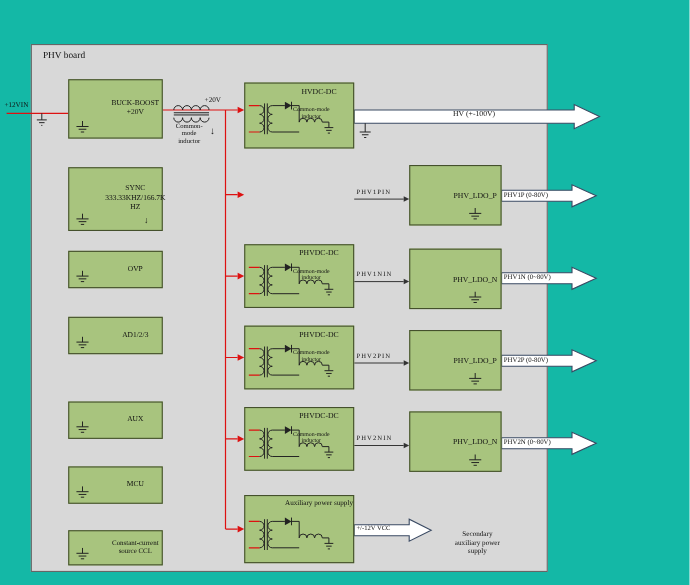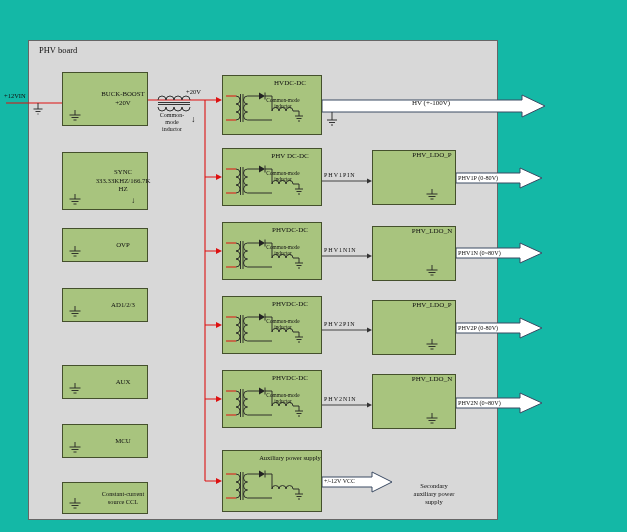--- a/index.html
+++ b/index.html
@@ -10,21 +10,21 @@
   .board-title{position:absolute;left:10px;top:4px;font-size:8.5px;z-index:4;}
   .overlay{position:absolute;left:0;top:0;z-index:2;pointer-events:none;}
   .block,.conv,.ldo{position:absolute;background:var(--block_fill);
          border:1px solid var(--block_border);box-sizing:border-box;z-index:3;padding-left:36px;}
   .block{display:flex;align-items:center;justify-content:center;}
   .blabel{font-size:6.8px;text-align:center;white-space:pre-line;line-height:1.3;}
   .ctitle{font-size:7px;text-align:center;margin-top:3px;}
   .cnote{position:absolute;left:30px;top:21px;width:60px;font-size:5.3px;line-height:1.15;
          text-align:center;white-space:pre-line;}
   .convicon{position:absolute;left:3px;top:15px;}
-  .ldo{display:flex;justify-content:center;font-size:7px;}
+  .ldo{display:flex;align-items:center;justify-content:center;font-size:7px;}
   .gnd-icon{position:absolute;left:5px;bottom:2px;}
   .ldo .gnd-icon{left:auto;right:16px;bottom:2px;}
   .downarrow{position:absolute;right:12px;bottom:4px;font-size:8px;}
   .lbl{position:absolute;z-index:4;white-space:pre-line;}
   .wire-lbl{font-size:6.5px;color:#111;}
   .cm-lbl{font-size:6px;text-align:center;width:46px;line-height:1.15;}
   .cm-arrow{font-size:9px;}
   .netlabel{font-size:6px;letter-spacing:1px;}
   .outlabel{font-size:7px;text-align:center;}
   .plabel{font-size:6.2px;}
@@ -144,37 +144,20 @@
       <path class="sym" d="M21.5,5 H33"></path>
       <polygon class="symf" points="33,1.5 33,8.5 39,5"></polygon>
       <path class="sym" d="M39,1.5 V8.5 M39,5 H46 V20"></path>
       <path class="sym" d="M46,20 a3.5,3.5 0 0 1 7,0 a3.5,3.5 0 0 1 7,0 a3.5,3.5 0 0 1 7,0"></path>
       <path class="sym" d="M67,20 H73 V25 M69,25 H77 M70.5,27.5 H75.5 M72,30 H74"></path>
       <path class="sym" d="M21.5,29 H46"></path>
     </svg>
     <div class="cnote">Common-mode
 inductor</div>
   </div>
-  <div class="conv" style="left:222px;top:148px;width:100px;height:58px">
-    <div class="ctitle">PHV DC-DC</div>
-    <svg class="convicon" width="92" height="36" viewBox="0 0 92 36">
-      <path class="wire" d="M0,5 H10 M0,29 H10"></path>
-      <path class="sym" d="M10,5 a4,4 0 0 1 0,8 a4,4 0 0 1 0,8 a4,4 0 0 1 0,8"></path>
-      <path class="sym" d="M14.5,3 V31 M17,3 V31"></path>
-      <path class="sym" d="M21.5,5 a4,4 0 0 0 0,8 a4,4 0 0 0 0,8 a4,4 0 0 0 0,8"></path>
-      <path class="sym" d="M21.5,5 H33"></path>
-      <polygon class="symf" points="33,1.5 33,8.5 39,5"></polygon>
-      <path class="sym" d="M39,1.5 V8.5 M39,5 H46 V20"></path>
-      <path class="sym" d="M46,20 a3.5,3.5 0 0 1 7,0 a3.5,3.5 0 0 1 7,0 a3.5,3.5 0 0 1 7,0"></path>
-      <path class="sym" d="M67,20 H73 V25 M69,25 H77 M70.5,27.5 H75.5 M72,30 H74"></path>
-      <path class="sym" d="M21.5,29 H46"></path>
-    </svg>
-    <div class="cnote">Common-mode
-inductor</div>
-  </div>
   <div class="conv" style="left:222px;top:222px;width:100px;height:58px">
     <div class="ctitle">PHVDC-DC</div>
     <svg class="convicon" width="92" height="36" viewBox="0 0 92 36">
       <path class="wire" d="M0,5 H10 M0,29 H10"></path>
       <path class="sym" d="M10,5 a4,4 0 0 1 0,8 a4,4 0 0 1 0,8 a4,4 0 0 1 0,8"></path>
       <path class="sym" d="M14.5,3 V31 M17,3 V31"></path>
       <path class="sym" d="M21.5,5 a4,4 0 0 0 0,8 a4,4 0 0 0 0,8 a4,4 0 0 0 0,8"></path>
       <path class="sym" d="M21.5,5 H33"></path>
       <polygon class="symf" points="33,1.5 33,8.5 39,5"></polygon>
       <path class="sym" d="M39,1.5 V8.5 M39,5 H46 V20"></path>

